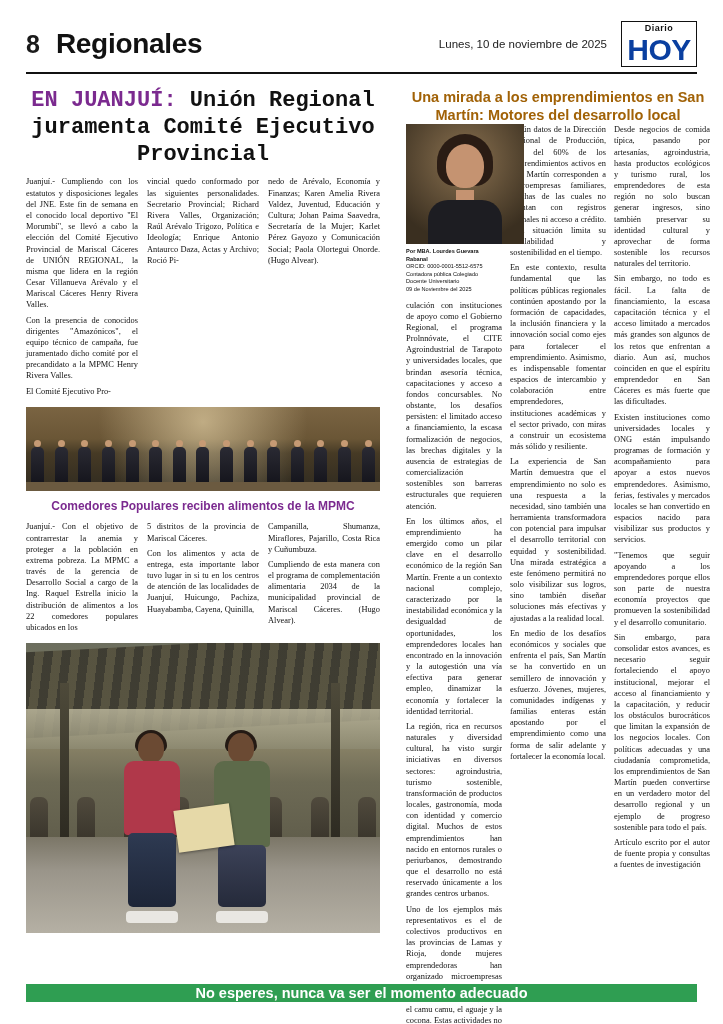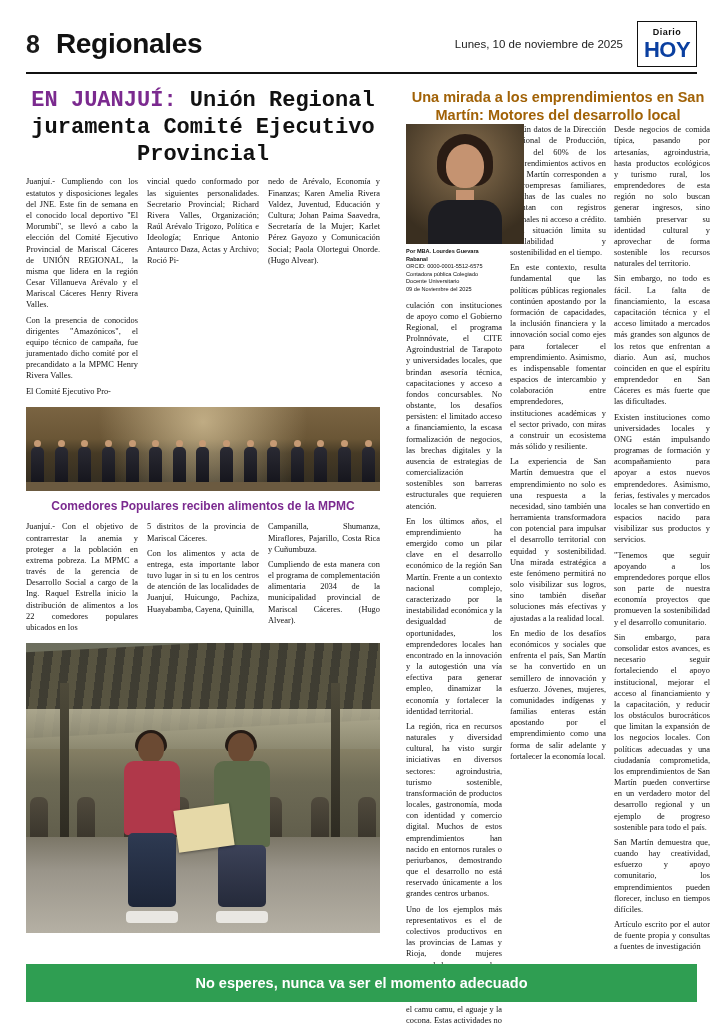--- a/index.html
+++ b/index.html
@@ -42,35 +42,35 @@
     letter-spacing: -0.3px;
   }
   .masthead-date {
     margin-left: auto;
     font-family: "Liberation Sans", sans-serif;
     font-size: 11.5px;
     color: #222;
     padding-right: 14px;
   }
   .logo-box {
-    width: 60px; height: 46px;
+    width: 76px; height: 46px;
     border: 1.6px solid #111;
     display: flex; flex-direction: column;
     align-items: center; justify-content: center;
     line-height: 1;
   }
   .logo-top {
     font-family: "Liberation Sans", sans-serif;
     font-size: 9px; font-weight: bold; color: #111;
     letter-spacing: .5px;
     margin-bottom: 2px;
   }
   .logo-main {
     font-family: "Liberation Sans", sans-serif;
-    font-size: 22px; font-weight: bold;
+    font-size: 30px; font-weight: bold;
     color: #0a3fa0;
     letter-spacing: -0.5px;
   }
   .rule {
     height: 2px; background: #111;
     margin: 0 26px;
   }
 
   
   .content {
@@ -299,21 +299,21 @@
     color: #111;
     width: 96px;
     margin: 0 0 6px 0;
   }
   .caption .cap-name { font-weight: bold; }
 
   
   .footer-banner {
     position: absolute;
     left: 26px; right: 26px; bottom: 22px;
-    height: 38px;
+    height: 18px;
     background: #2f9e52;
     display: flex; align-items: center; justify-content: center;
   }
   .footer-banner span {
     font-family: "Liberation Sans", sans-serif;
     font-weight: bold;
     font-size: 14.5px;
     color: #fff;
   }
 </style>
@@ -466,21 +466,20 @@
           <p class="body">En este contexto, resulta fundamental que las políticas públicas regionales continúen apostando por la formación de capacidades, la inclusión financiera y la innovación social como ejes para fortalecer el emprendimiento. Asimismo, es indispensable fomentar espacios de intercambio y colaboración entre emprendedores, instituciones académicas y el sector privado, con miras a construir un ecosistema más sólido y resiliente.</p>
           <p class="body">La experiencia de San Martín demuestra que el emprendimiento no solo es una respuesta a la necesidad, sino también una herramienta transformadora con potencial para impulsar el desarrollo territorial con equidad y sostenibilidad. Una mirada estratégica a este fenómeno permitirá no solo visibilizar sus logros, sino también diseñar soluciones más efectivas y ajustadas a la realidad local.</p>
           <p class="body">En medio de los desafíos económicos y sociales que enfrenta el país, San Martín se ha convertido en un semillero de innovación y esfuerzo. Jóvenes, mujeres, comunidades indígenas y familias enteras están apostando por el emprendimiento como una forma de salir adelante y fortalecer la economía local.</p>
         </div>
         <div class="col">
           <p class="body">Desde negocios de comida típica, pasando por artesanías, agroindustria, hasta productos ecológicos y turismo rural, los emprendedores de esta región no solo buscan generar ingresos, sino también preservar su identidad cultural y aprovechar de forma sostenible los recursos naturales del territorio.</p>
           <p class="body">Sin embargo, no todo es fácil. La falta de financiamiento, la escasa capacitación técnica y el acceso limitado a mercados más grandes son algunos de los retos que enfrentan a diario. Aun así, muchos coinciden en que el espíritu emprendedor en San Cáceres es más fuerte que las dificultades.</p>
           <p class="body">Existen instituciones como universidades locales y ONG están impulsando programas de formación y acompañamiento para apoyar a estos nuevos emprendedores. Asimismo, ferias, festivales y mercados locales se han convertido en espacios nacido para visibilizar sus productos y servicios.</p>
           <p class="body">"Tenemos que seguir apoyando a los emprendedores porque ellos son parte de nuestra economía proyectos que promueven la sostenibilidad y el desarrollo comunitario.</p>
           <p class="body">Sin embargo, para consolidar estos avances, es necesario seguir fortaleciendo el apoyo institucional, mejorar el acceso al financiamiento y la capacitación, y reducir los obstáculos burocráticos que limitan la expansión de los negocios locales. Con políticas adecuadas y una ciudadanía comprometida, los emprendimientos de San Martín pueden convertirse en un verdadero motor del desarrollo regional y un ejemplo de progreso sostenible para todo el país.</p>
-          <p class="body">San Martín demuestra que, cuando hay creatividad, esfuerzo y apoyo comunitario, los emprendimientos pueden florecer, incluso en tiempos difíciles.</p>
           <p class="body">Artículo escrito por el autor de fuente propia y consultas a fuentes de investigación</p>
         </div>
       </div>
     </div>
   </div>
 
   <div class="footer-banner" style="background: rgb(47, 158, 82);">
     <span>No esperes, nunca va ser el momento adecuado</span>
   </div>
 

